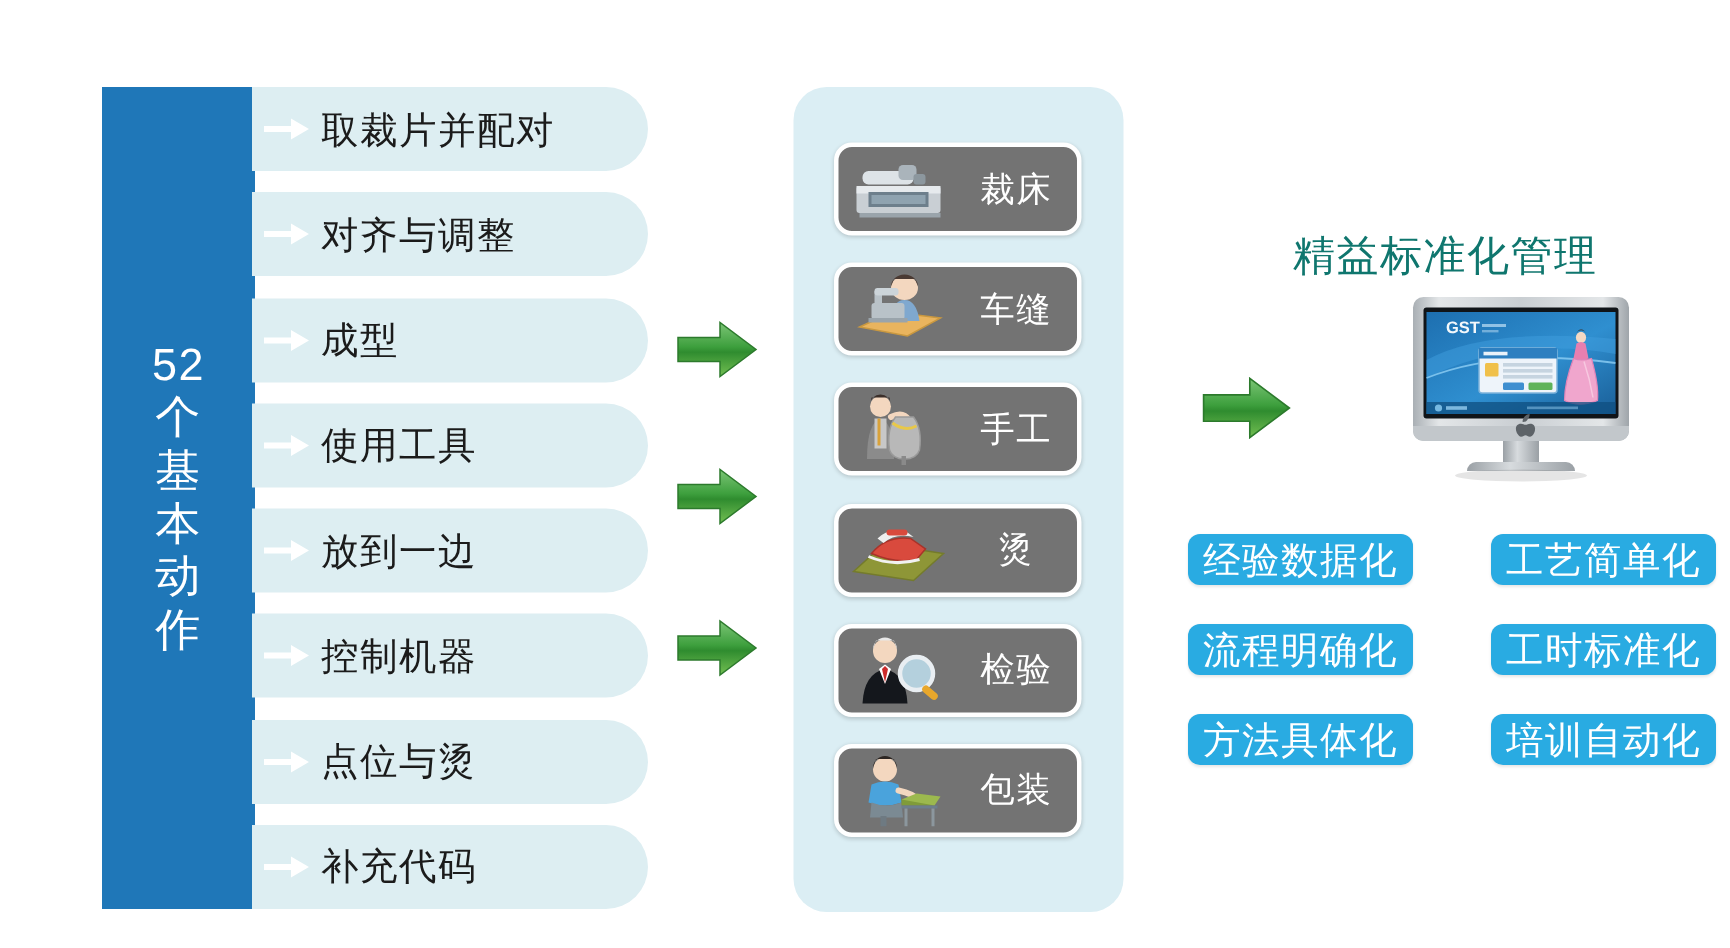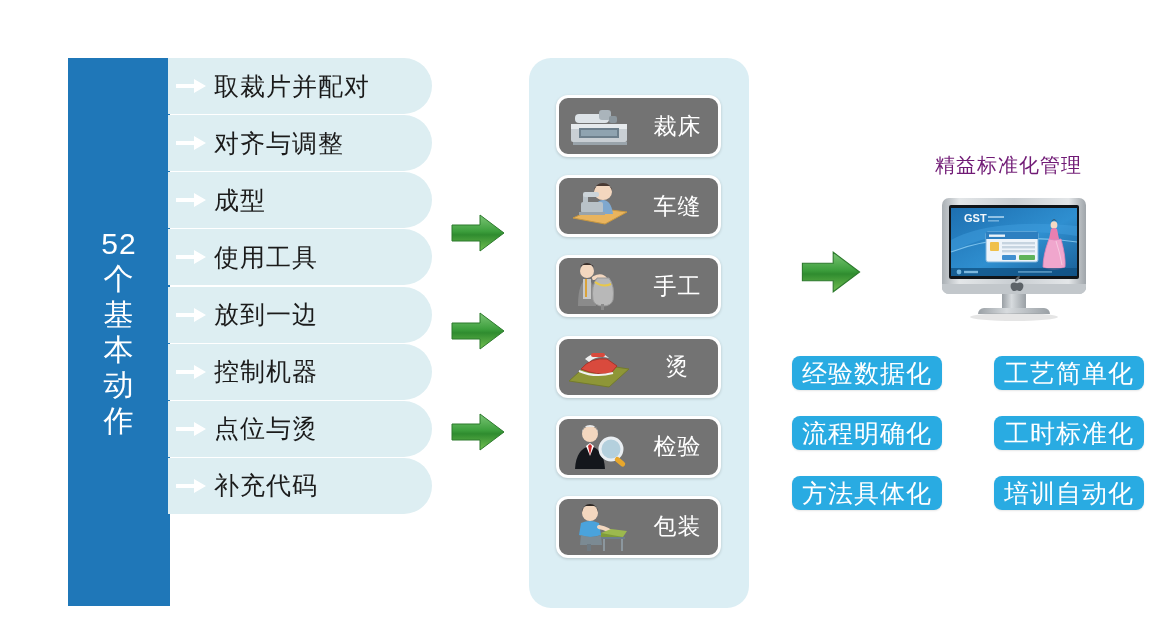--- a/index.html
+++ b/index.html
@@ -24,21 +24,21 @@
     line-height:1.18;
     letter-spacing:1px;
     text-align:center;
     writing-mode:horizontal-tb;
     width:40px;
     word-break:break-all;
   }
 
   
   .pill-list{
-    position:absolute;left:168px;top:58px;width:264px;height:456px;
+    position:absolute;left:168px;top:58px;width:264px;height:548px;
     display:flex;flex-direction:column;justify-content:space-between;
   }
   .pill{
     position:relative;
     height:56px;
     background:#ddeef2;
     border-radius:0 28px 28px 0;
     display:flex;align-items:center;
   }
   .pill-arrow{
@@ -92,22 +92,22 @@
     font-size:23px;
     letter-spacing:1px;
     text-align:center;
     padding-right:4px;
     white-space:nowrap;
   }
 
   
   .right-title{
     position:absolute;left:862px;top:152px;width:220px;
-    text-align:right;
-    font-size:20px;color:#701a75;letter-spacing:1px;
+    text-align:left;
+    font-size:28px;color:#0f766e;letter-spacing:1px;
     white-space:nowrap;
   }
   .monitor{
     position:absolute;left:940px;top:196px;width:148px;height:128px;
   }
 
   .tag-grid{
     position:absolute;left:792px;top:356px;width:352px;height:160px;
     display:grid;
     grid-template-columns:150px 150px;

